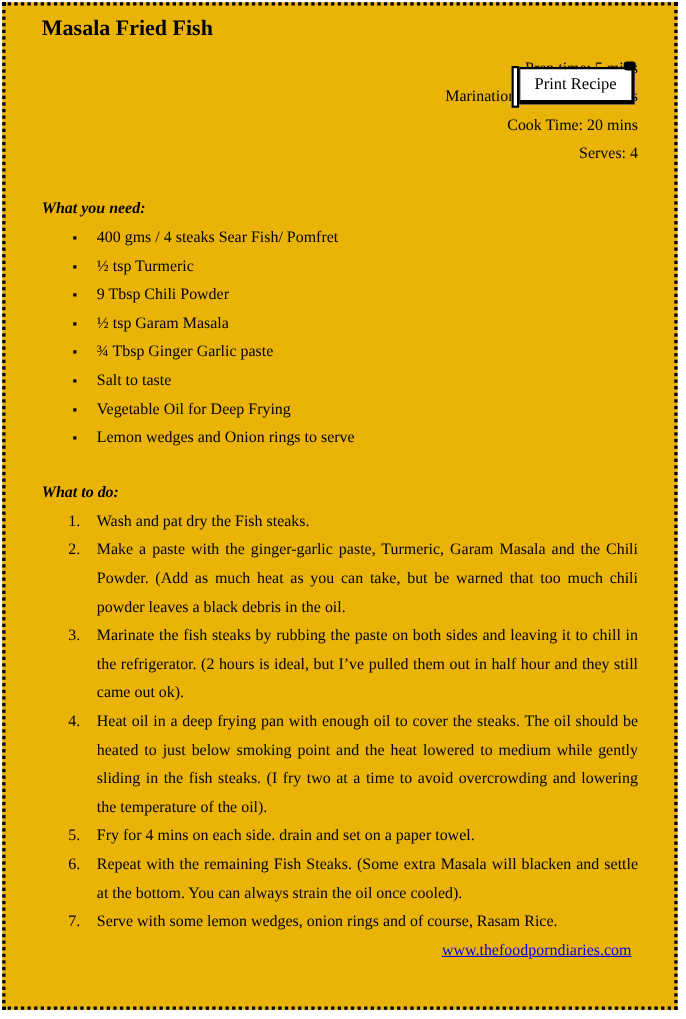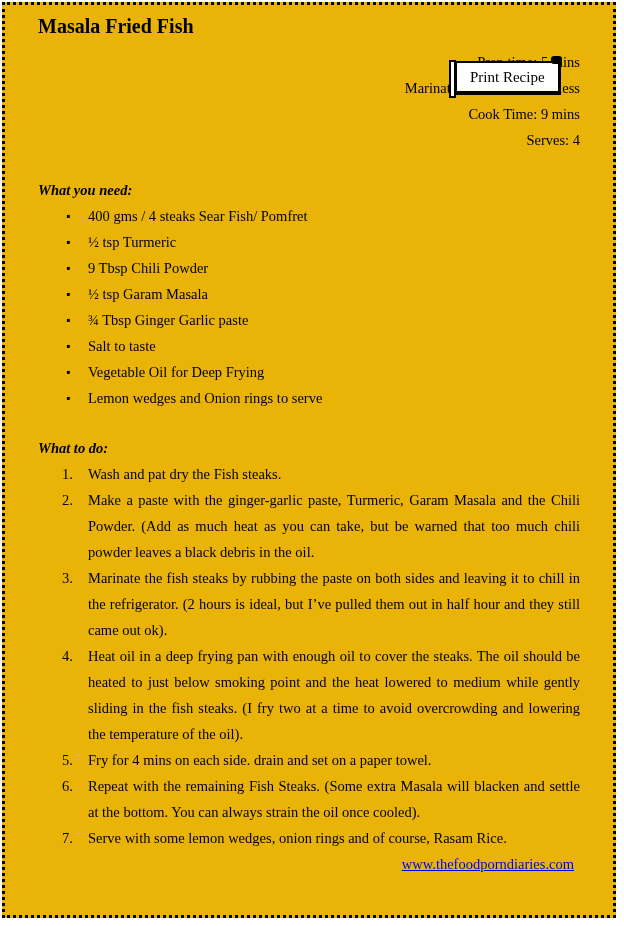--- a/index.html
+++ b/index.html
@@ -63,21 +63,21 @@
     line-height: 26px;
   }
   li.step .num {
     position: absolute;
     left: 24px;
     top: 0;
   }
   
   .print-btn-wrap {
     position: absolute;
-    left: 428px;
+    left: 444px;
     top: 56px;
     padding-left: 22px;
   }
   .print-btn {
     position: relative;
     display: inline-block;
     background: #ffffff;
     border: 2px solid #000000;
     border-right-width: 3px;
     border-bottom-width: 4px;
@@ -122,21 +122,21 @@
 <body>
 
 <div class="page">
   <div class="content">
 
     <h1 class="title">Masala Fried Fish</h1>
 
     <div class="meta">
       <div class="meta-line">Prep time: 5 mins</div>
       <div class="meta-line">Marination Time: 2 hrs or less</div>
-      <div class="meta-line">Cook Time: 9 mins</div>
+      <div class="meta-line">Cook Time: 20 mins</div>
       <div class="meta-line">Serves: 4</div>
     </div>
 
     <h2 class="section-heading">What you need:</h2>
 
     <ul class="ingredients">
       <li class="ing"><span class="marker">▪</span><span>400 gms / 4 steaks Sear Fish/ Pomfret</span></li>
       <li class="ing"><span class="marker">▪</span><span>½ tsp Turmeric</span></li>
       <li class="ing"><span class="marker">▪</span><span>9 Tbsp Chili Powder</span></li>
       <li class="ing"><span class="marker">▪</span><span>½ tsp Garam Masala</span></li>

